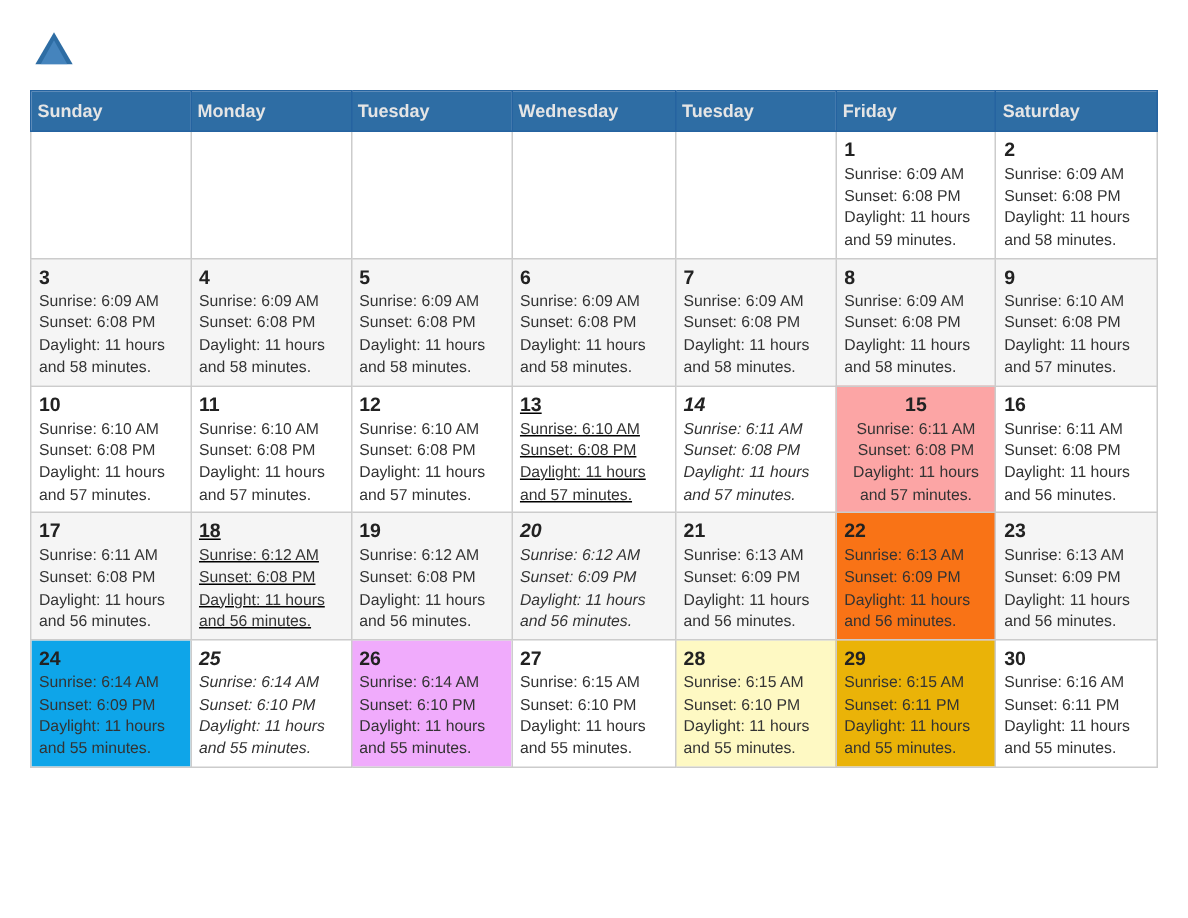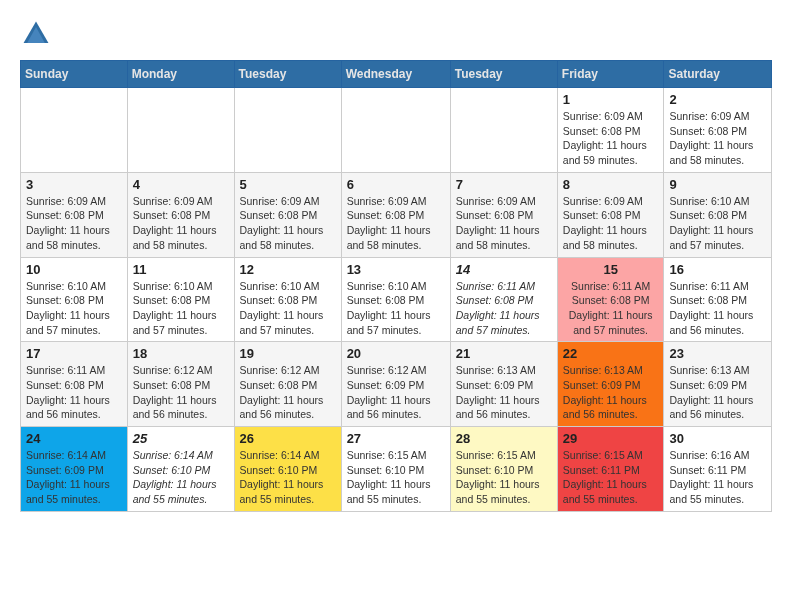--- a/index.html
+++ b/index.html
@@ -189,21 +189,21 @@
             <div class="day-info">Sunrise: 6:10 AM<br>Sunset: 6:08 PM<br>Daylight: 11 hours and 57 minutes.</div>
           </td>
           <td style="background: rgb(255, 255, 255);">
             <span class="day-num">11</span>
             <div class="day-info">Sunrise: 6:10 AM<br>Sunset: 6:08 PM<br>Daylight: 11 hours and 57 minutes.</div>
           </td>
           <td style="background: rgb(255, 255, 255);">
             <span class="day-num">12</span>
             <div class="day-info">Sunrise: 6:10 AM<br>Sunset: 6:08 PM<br>Daylight: 11 hours and 57 minutes.</div>
           </td>
-          <td style="background: rgb(255, 255, 255);">
+          <td style="background: rgb(255, 255, 255); text-decoration: underline;">
             <span class="day-num">13</span>
             <div class="day-info">Sunrise: 6:10 AM<br>Sunset: 6:08 PM<br>Daylight: 11 hours and 57 minutes.</div>
           </td>
           <td style="background: rgb(255, 255, 255); font-style: italic;">
             <span class="day-num">14</span>
             <div class="day-info">Sunrise: 6:11 AM<br>Sunset: 6:08 PM<br>Daylight: 11 hours and 57 minutes.</div>
           </td>
           <td style="background: #fca5a5; text-align: center;">
             <span class="day-num">15</span>
             <div class="day-info">Sunrise: 6:11 AM<br>Sunset: 6:08 PM<br>Daylight: 11 hours and 57 minutes.</div>
@@ -211,29 +211,29 @@
           <td style="background: rgb(255, 255, 255); margin-top: 20px;">
             <span class="day-num">16</span>
             <div class="day-info">Sunrise: 6:11 AM<br>Sunset: 6:08 PM<br>Daylight: 11 hours and 56 minutes.</div>
           </td>
         </tr>
         <tr>
           <td style="background: rgb(245, 245, 245);">
             <span class="day-num">17</span>
             <div class="day-info">Sunrise: 6:11 AM<br>Sunset: 6:08 PM<br>Daylight: 11 hours and 56 minutes.</div>
           </td>
-          <td style="background: rgb(245, 245, 245);">
+          <td style="background: rgb(245, 245, 245); text-decoration: underline;">
             <span class="day-num">18</span>
             <div class="day-info">Sunrise: 6:12 AM<br>Sunset: 6:08 PM<br>Daylight: 11 hours and 56 minutes.</div>
           </td>
           <td style="background: rgb(245, 245, 245);">
             <span class="day-num">19</span>
             <div class="day-info">Sunrise: 6:12 AM<br>Sunset: 6:08 PM<br>Daylight: 11 hours and 56 minutes.</div>
           </td>
-          <td style="background: rgb(245, 245, 245);">
+          <td style="background: rgb(245, 245, 245); font-style: italic;">
             <span class="day-num">20</span>
             <div class="day-info">Sunrise: 6:12 AM<br>Sunset: 6:09 PM<br>Daylight: 11 hours and 56 minutes.</div>
           </td>
           <td style="background: rgb(245, 245, 245);">
             <span class="day-num">21</span>
             <div class="day-info">Sunrise: 6:13 AM<br>Sunset: 6:09 PM<br>Daylight: 11 hours and 56 minutes.</div>
           </td>
           <td style="background: #f97316;">
             <span class="day-num">22</span>
             <div class="day-info">Sunrise: 6:13 AM<br>Sunset: 6:09 PM<br>Daylight: 11 hours and 56 minutes.</div>
@@ -245,33 +245,33 @@
         </tr>
         <tr>
           <td style="background: #0ea5e9;">
             <span class="day-num">24</span>
             <div class="day-info">Sunrise: 6:14 AM<br>Sunset: 6:09 PM<br>Daylight: 11 hours and 55 minutes.</div>
           </td>
           <td style="background: rgb(255, 255, 255); font-style: italic;">
             <span class="day-num">25</span>
             <div class="day-info">Sunrise: 6:14 AM<br>Sunset: 6:10 PM<br>Daylight: 11 hours and 55 minutes.</div>
           </td>
-          <td style="background: #fde047; margin-left: 48px;">
+          <td style="background: #f0abfc; margin-left: 48px;">
             <span class="day-num">26</span>
             <div class="day-info">Sunrise: 6:14 AM<br>Sunset: 6:10 PM<br>Daylight: 11 hours and 55 minutes.</div>
           </td>
           <td style="background: rgb(255, 255, 255);">
             <span class="day-num">27</span>
             <div class="day-info">Sunrise: 6:15 AM<br>Sunset: 6:10 PM<br>Daylight: 11 hours and 55 minutes.</div>
           </td>
           <td style="background: #fef9c3;">
             <span class="day-num">28</span>
             <div class="day-info">Sunrise: 6:15 AM<br>Sunset: 6:10 PM<br>Daylight: 11 hours and 55 minutes.</div>
           </td>
-          <td style="background: #ef4444;">
+          <td style="background: #eab308;">
             <span class="day-num">29</span>
             <div class="day-info">Sunrise: 6:15 AM<br>Sunset: 6:11 PM<br>Daylight: 11 hours and 55 minutes.</div>
           </td>
           <td style="background: rgb(255, 255, 255);">
             <span class="day-num">30</span>
             <div class="day-info">Sunrise: 6:16 AM<br>Sunset: 6:11 PM<br>Daylight: 11 hours and 55 minutes.</div>
           </td>
         </tr>
       </tbody>
   </table>

